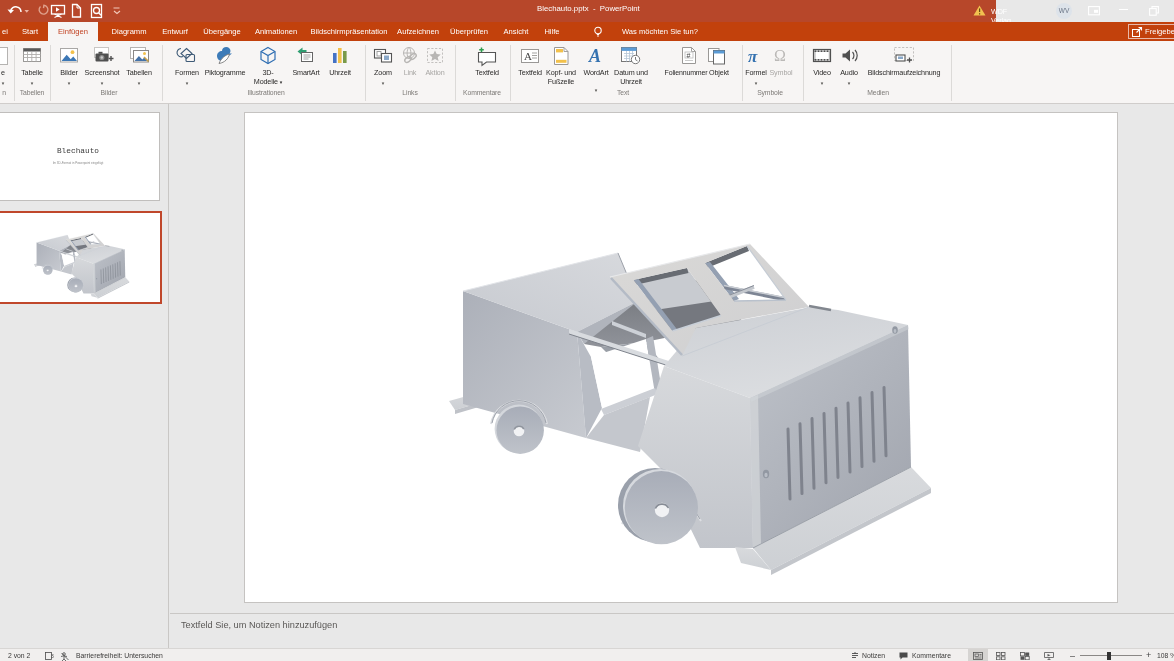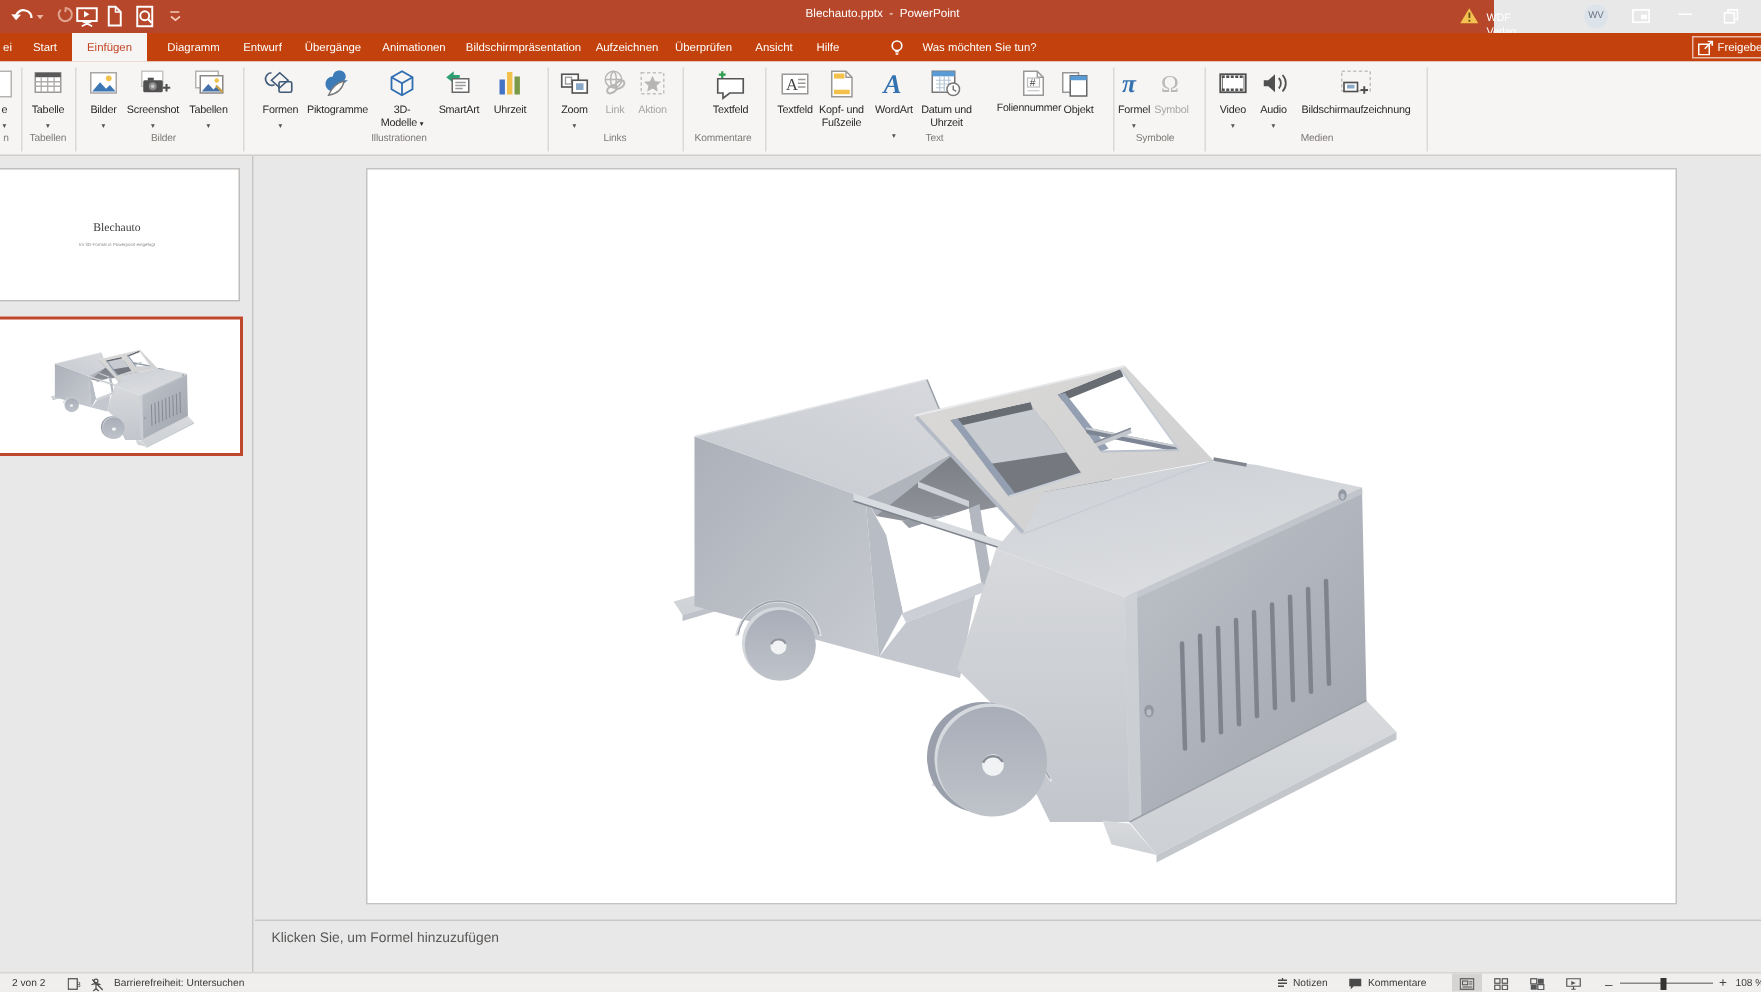--- a/index.html
+++ b/index.html
@@ -82,21 +82,21 @@
   <div class="tab" style="left:248px;width:56px">Animationen</div>
   <div class="tab" style="left:305px;width:88px">Bildschirmpräsentation</div>
   <div class="tab" style="left:393px;width:50px">Aufzeichnen</div>
   <div class="tab" style="left:443px;width:52px">Überprüfen</div>
   <div class="tab" style="left:495px;width:42px">Ansicht</div>
   <div class="tab" style="left:537px;width:30px">Hilfe</div>
   <svg class="abs" style="left:593px;top:4px" width="10" height="12" viewBox="0 0 10 12">
     <circle cx="5" cy="4.5" r="3.2" fill="none" stroke="#fff" stroke-width="1.1"></circle>
     <path d="M3.8 8.5 h2.4 M4.1 10 h1.8" stroke="#fff" stroke-width="1"></path>
   </svg>
-  <div class="tab" style="left:608px;width:90px;text-align:center">Was möchten Sie tun?</div>
+  <div class="tab" style="left:608px;width:90px;text-align:right">Was möchten Sie tun?</div>
 
   <div class="abs" style="left:1128px;top:2px;width:60px;height:15px;border:1px solid #e8b8a8;color:#fff;font-size:7.6px;line-height:14px;padding-left:16px">Freigeben</div>
   <svg class="abs" style="left:1132px;top:5px" width="11" height="10" viewBox="0 0 11 10">
     <rect x="0.5" y="2.5" width="7" height="7" fill="none" stroke="#fff" stroke-width="1"></rect>
     <path d="M4.5 5.5 L9.5 0.5 M6.5 0.5 h3 v3" fill="none" stroke="#fff" stroke-width="1.1"></path>
   </svg>
 </div>
 
 <div id="ribbon">
 
@@ -309,21 +309,21 @@
       <rect x="894.5" y="2.5" width="19" height="13" fill="none" stroke="#c3c1bf" stroke-width="1" stroke-dasharray="2.2 1.6"></rect>
       <rect x="896" y="10" width="9" height="6" fill="#fff" stroke="#505050" stroke-width="1.1"></rect>
       <rect x="898" y="11.5" width="5" height="2.5" fill="#8aa8c8"></rect>
       <path d="M909.5 12.5 v5 M907 15 h5" stroke="#505050" stroke-width="1.3"></path>
     </g>
   </svg>
 </div>
 
 <div id="panel"></div>
 <div id="thumb1">
-  <div class="abs" style="left:40px;top:34px;width:86px;height:12px;font-size:7.8px;color:#3c3c3c;text-align:center;font-family:Liberation Serif, serif">Blechauto</div>
+  <div class="abs" style="left:40px;top:34px;width:86px;height:12px;font-size:7.8px;color:#3c3c3c;text-align:center;font-family:Liberation Mono, monospace">Blechauto</div>
   <div class="abs" style="left:28px;top:48px;width:110px;height:4px;font-size:3px;color:#8a8a8a;text-align:center">Im 3D-Format in Powerpoint eingefügt</div>
 </div>
 <div id="thumb2">
   <svg class="abs" style="left:0;top:0" width="164" height="89" viewBox="-4 213 164 89">
     <use href="#car" transform="translate(-55.1,184.9) scale(0.198)"></use>
   </svg>
 </div>
 
 <div id="slide">
   <svg class="abs" style="left:-1px;top:-1px" width="874" height="491" viewBox="244 112 874 491">
@@ -462,21 +462,21 @@
       <circle cx="655" cy="505" r="37" fill="#9aa0ab"></circle>
       <circle cx="660" cy="506" r="37" fill="#d6d9de"></circle>
       <circle cx="661.4" cy="507.7" r="36.6" fill="url(#gWheel)"></circle>
       <circle cx="662" cy="510" r="7.2" fill="#f1f2f4"></circle>
       <path d="M655.4 508.5 A7.2 7.2 0 0 1 668.4 508" stroke="#878c96" stroke-width="1.6" fill="none"></path>
     </g>
   </svg>
 </div>
 
 <div id="notesbar"></div>
-<div id="notestext">Klicken Sie, um Formel hinzuzufügen</div>
+<div id="notestext">Textfeld Sie, um Notizen hinzuzufügen</div>
 
 <div id="statusbar">
   <div class="st" style="left:8px">2 von 2</div>
   <svg class="st" style="left:45px;top:3px" width="9" height="8" viewBox="0 0 9 8">
     <rect x="0.5" y="0.5" width="6" height="7" fill="none" stroke="#4a4a4a" stroke-width="0.8"></rect>
     <text x="6" y="6" font-size="5" fill="#4a4a4a">3</text>
   </svg>
   <svg class="st" style="left:60px;top:2.5px" width="10" height="9" viewBox="0 0 10 9">
     <circle cx="4" cy="2" r="1.3" fill="none" stroke="#4a4a4a" stroke-width="0.8"></circle>
     <path d="M1 4.5 q3 -1.5 6 0 M4 4 v3 M4 7 l-2 2 M4 7 l2 2 M1.5 1 l7 7" fill="none" stroke="#4a4a4a" stroke-width="0.8"></path>

